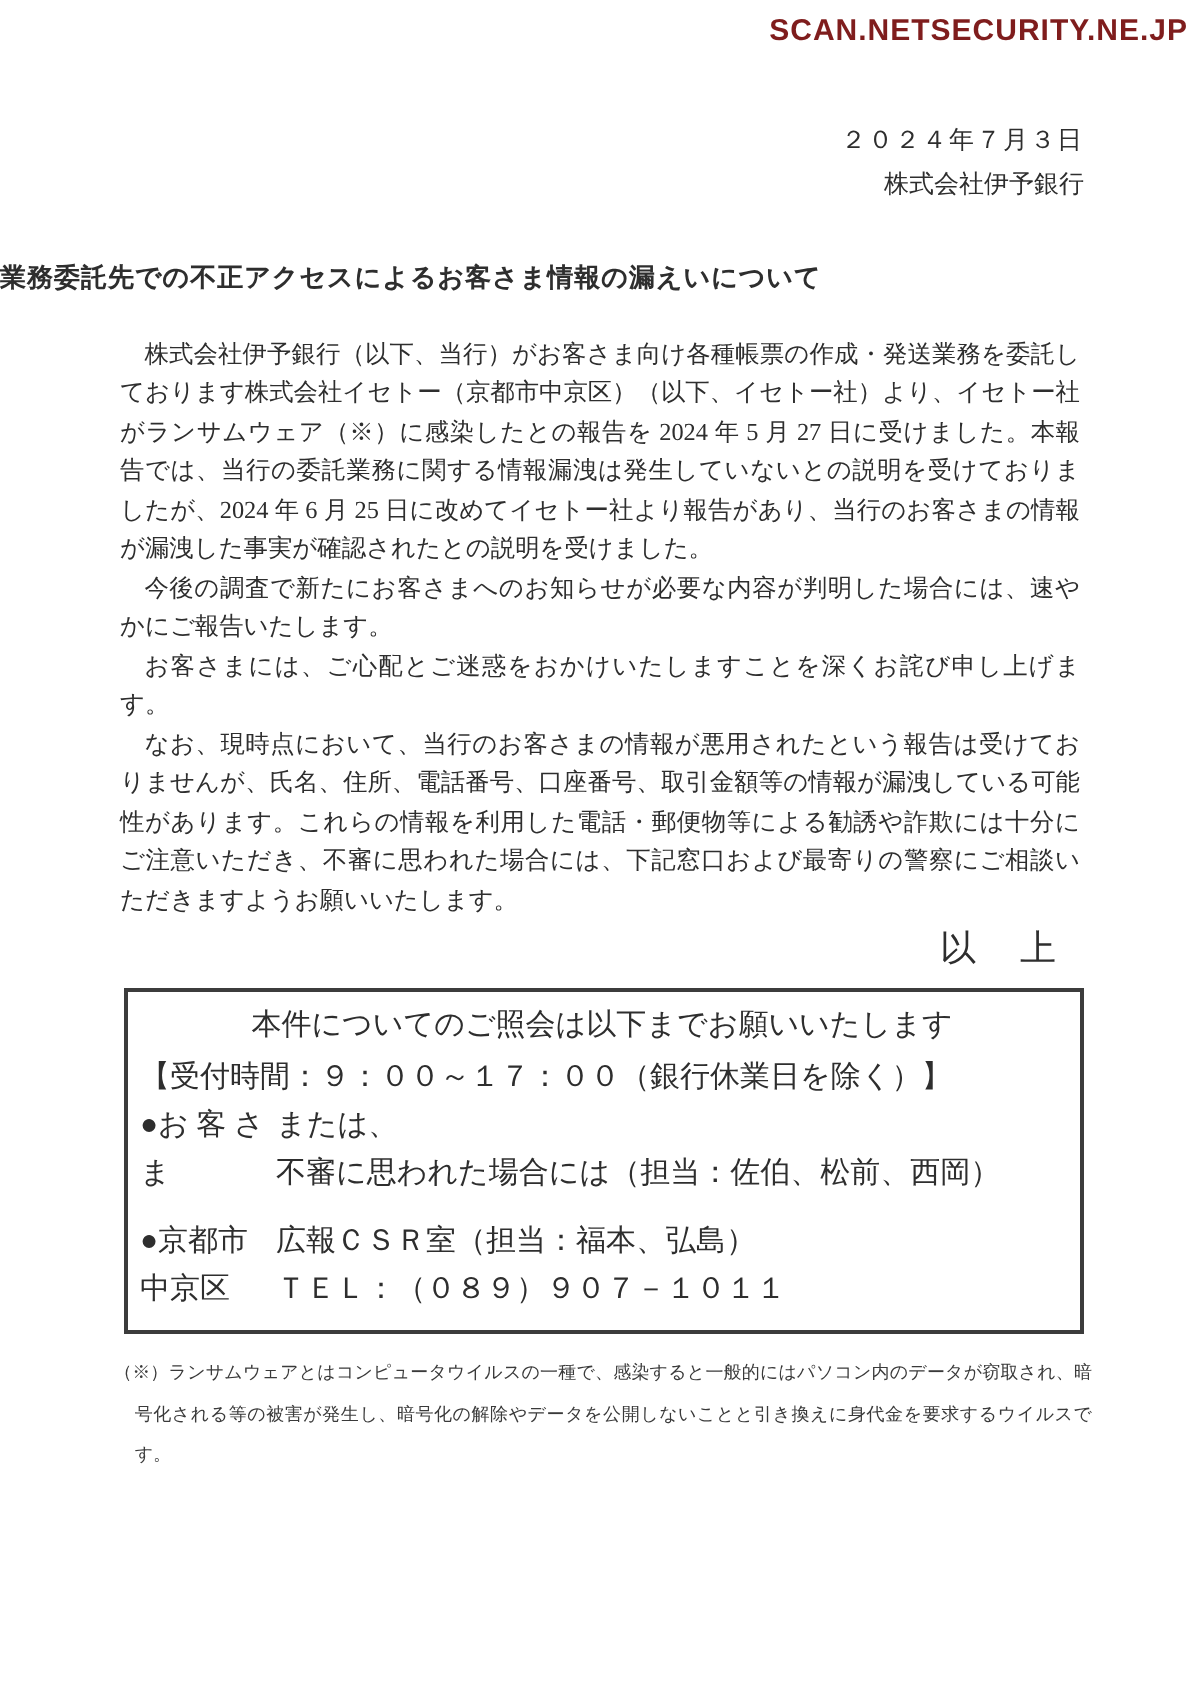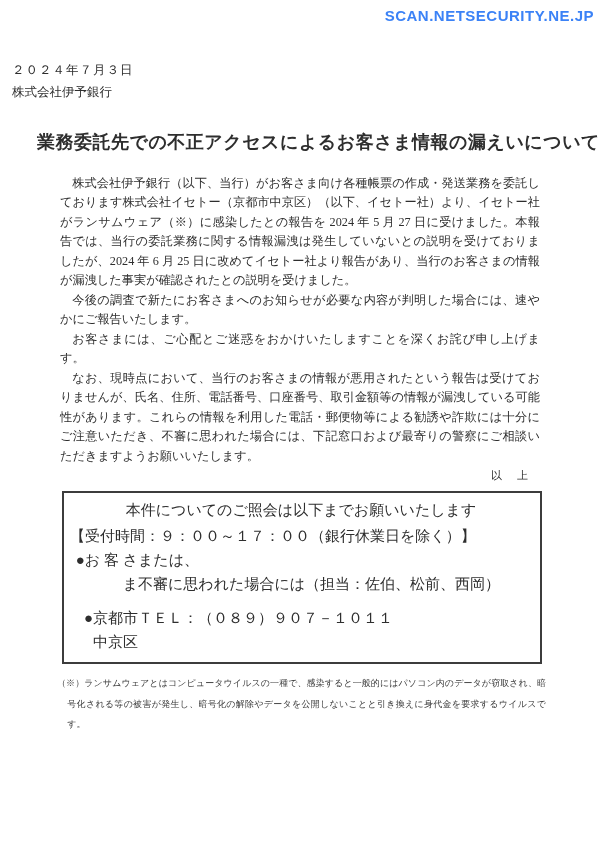--- a/index.html
+++ b/index.html
@@ -17,49 +17,50 @@
     color: #2e2e2e;
   }
   .watermark {
     position: absolute;
     top: 7px;
     right: 6px;
     font-family: "Liberation Sans", "DejaVu Sans", sans-serif;
     font-size: 15px;
     font-weight: 700;
     letter-spacing: 0.5px;
-    color: #3b82f6;
+    color: #7f1d1d;
   }
   .doc-header {
     margin: 60px 58px 0 12px;
+    text-align: right;
     font-size: 12.5px;
     line-height: 1.75;
   }
   .doc-header .date { letter-spacing: 1px; }
   .doc-title {
     margin: 26px 0 0 0;
-    text-align: right;
-    font-size: 18px;
+    text-align: left;
+    font-size: 13px;
     font-weight: 600;
     letter-spacing: 0.5px;
   }
   .doc-body {
     margin: 20px 60px 0 60px;
     font-size: 12.2px;
     line-height: 1.6;
     text-align: justify;
   }
   .doc-body p {
     margin: 0;
     text-indent: 1em;
   }
   .closing {
     margin: 2px 70px 0 0;
     text-align: right;
-    font-size: 11px;
+    font-size: 18px;
     letter-spacing: 2px;
   }
   .inquiry-box {
     margin: 8px 58px 0 62px;
     border: 2px solid #3c3c3c;
     padding: 5px 8px 8px 6px;
     font-size: 15px;
     line-height: 1.62;
   }
   .inquiry-box .box-heading {
@@ -69,21 +70,20 @@
     margin-top: 1px;
   }
   .contact-row {
     display: flex;
     align-items: flex-start;
   }
   .contact-row.press { margin-top: 9px; }
   .contact-label {
     width: 68px;
     flex: 0 0 68px;
-    text-align: right;
   }
   .contact-lines { flex: 1; }
   .contact-lines div { margin: 0; }
   .footnote {
     margin: 9px 54px 0 57px;
     font-size: 9px;
     line-height: 2.25;
     text-align: justify;
     color: #3a3a3a;
     padding-left: 1.15em;
@@ -121,20 +121,21 @@
       <div class="contact-label">●お 客 さ ま</div>
       <div class="contact-lines">
         <div>または、</div>
         <div>不審に思われた場合には（担当：佐伯、松前、西岡）</div>
       </div>
     </div>
 
     <div class="contact-row press">
       <div class="contact-label">●京都市中京区</div>
       <div class="contact-lines">
+        <div>広報ＣＳＲ室（担当：福本、弘島）</div>
         <div>ＴＥＬ：（０８９）９０７－１０１１</div>
       </div>
     </div>
   </div>
 
   <div class="footnote">（※）ランサムウェアとはコンピュータウイルスの一種で、感染すると一般的にはパソコン内のデータが窃取され、暗号化される等の被害が発生し、暗号化の解除やデータを公開しないことと引き換えに身代金を要求するウイルスです。</div>
 
 </div>
 
 </body></html>

